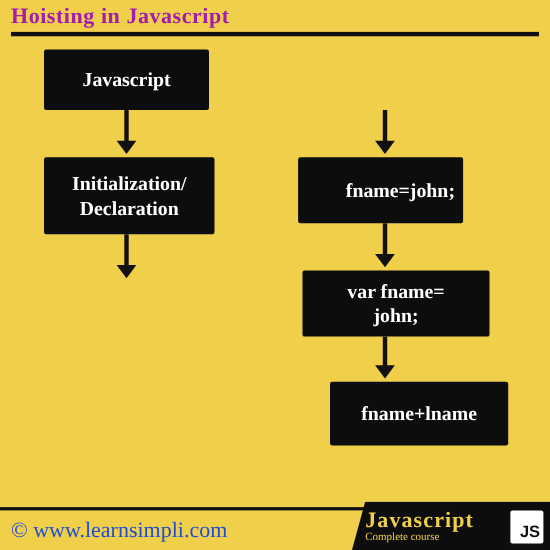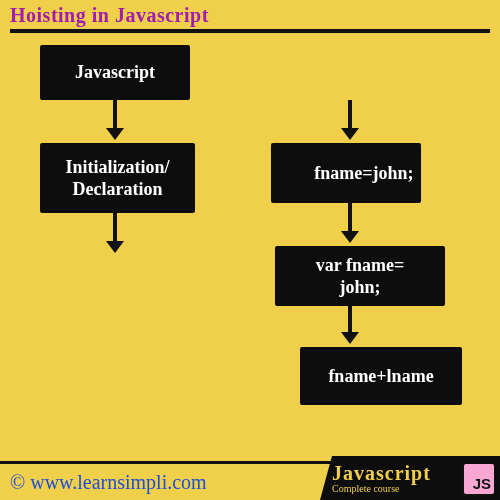--- a/index.html
+++ b/index.html
@@ -113,21 +113,21 @@
       font-size: 10px;
       color: #f0cf4b;
       margin-top: 1px;
     }
     .js-icon {
       position: absolute;
       right: 6px;
       bottom: 6px;
       width: 30px;
       height: 30px;
-      background: #f9a8d4;
+      background: #ffffff;
       color: #111;
       font-family: Arial, sans-serif;
       font-weight: 900;
       font-size: 15px;
       display: flex;
       align-items: flex-end;
       justify-content: flex-end;
       padding: 2px 3px;
       border-radius: 2px;
       box-shadow: -2px 2px 0 #111;

